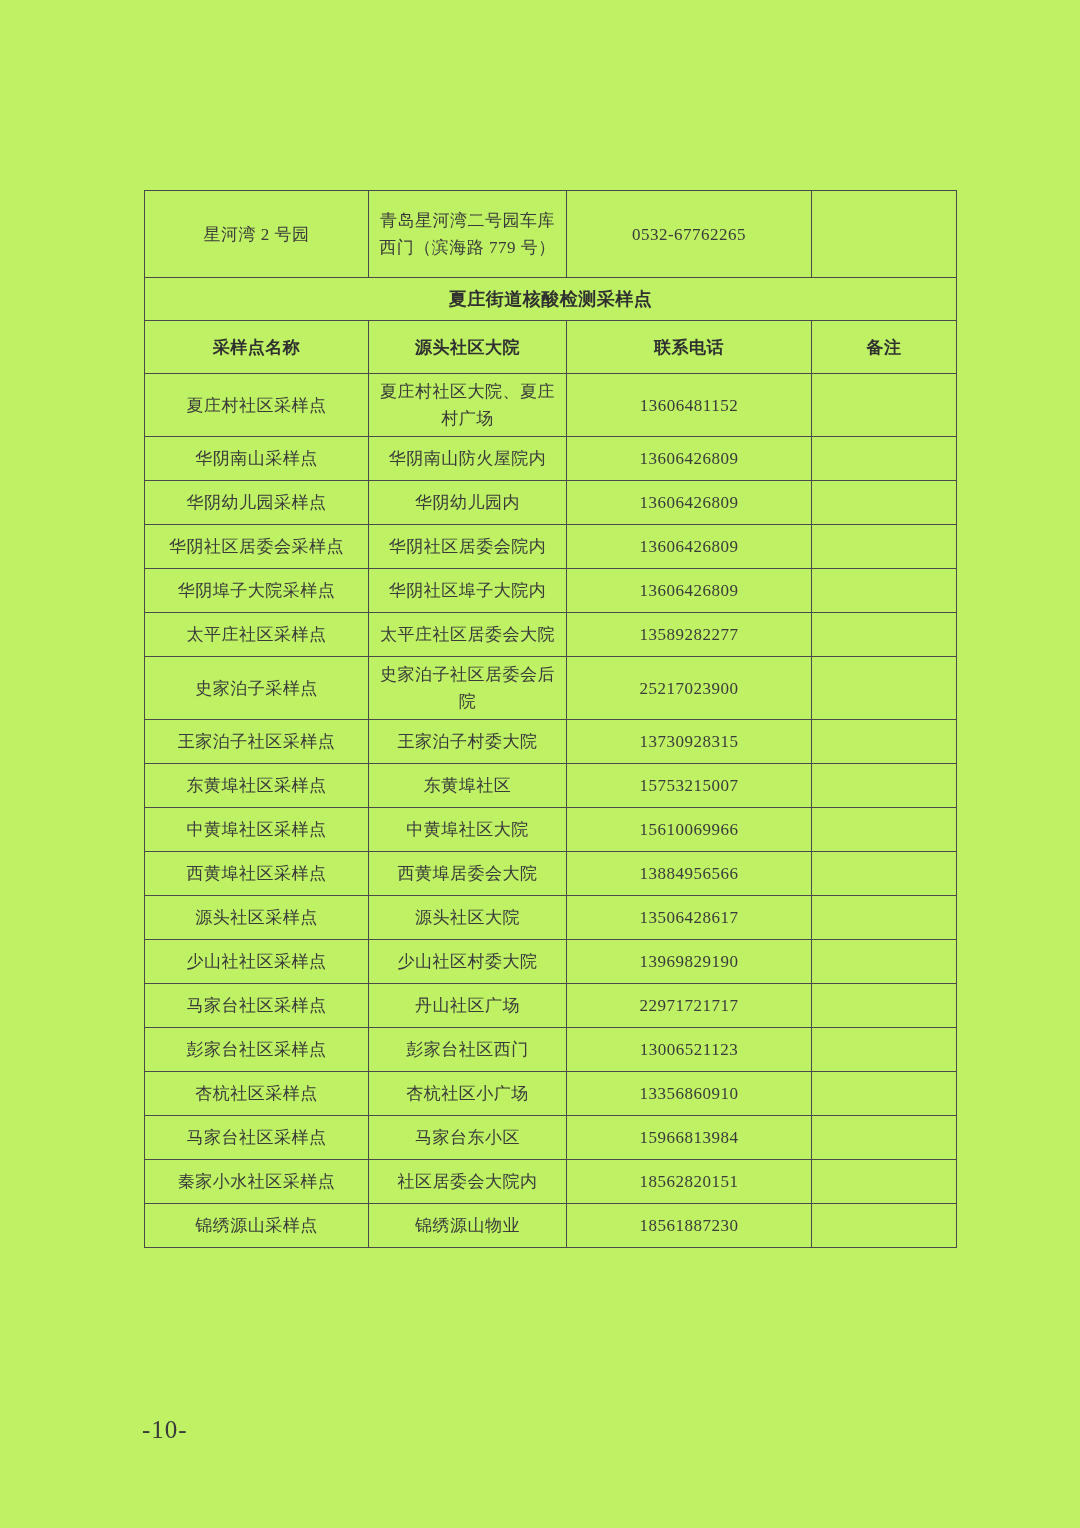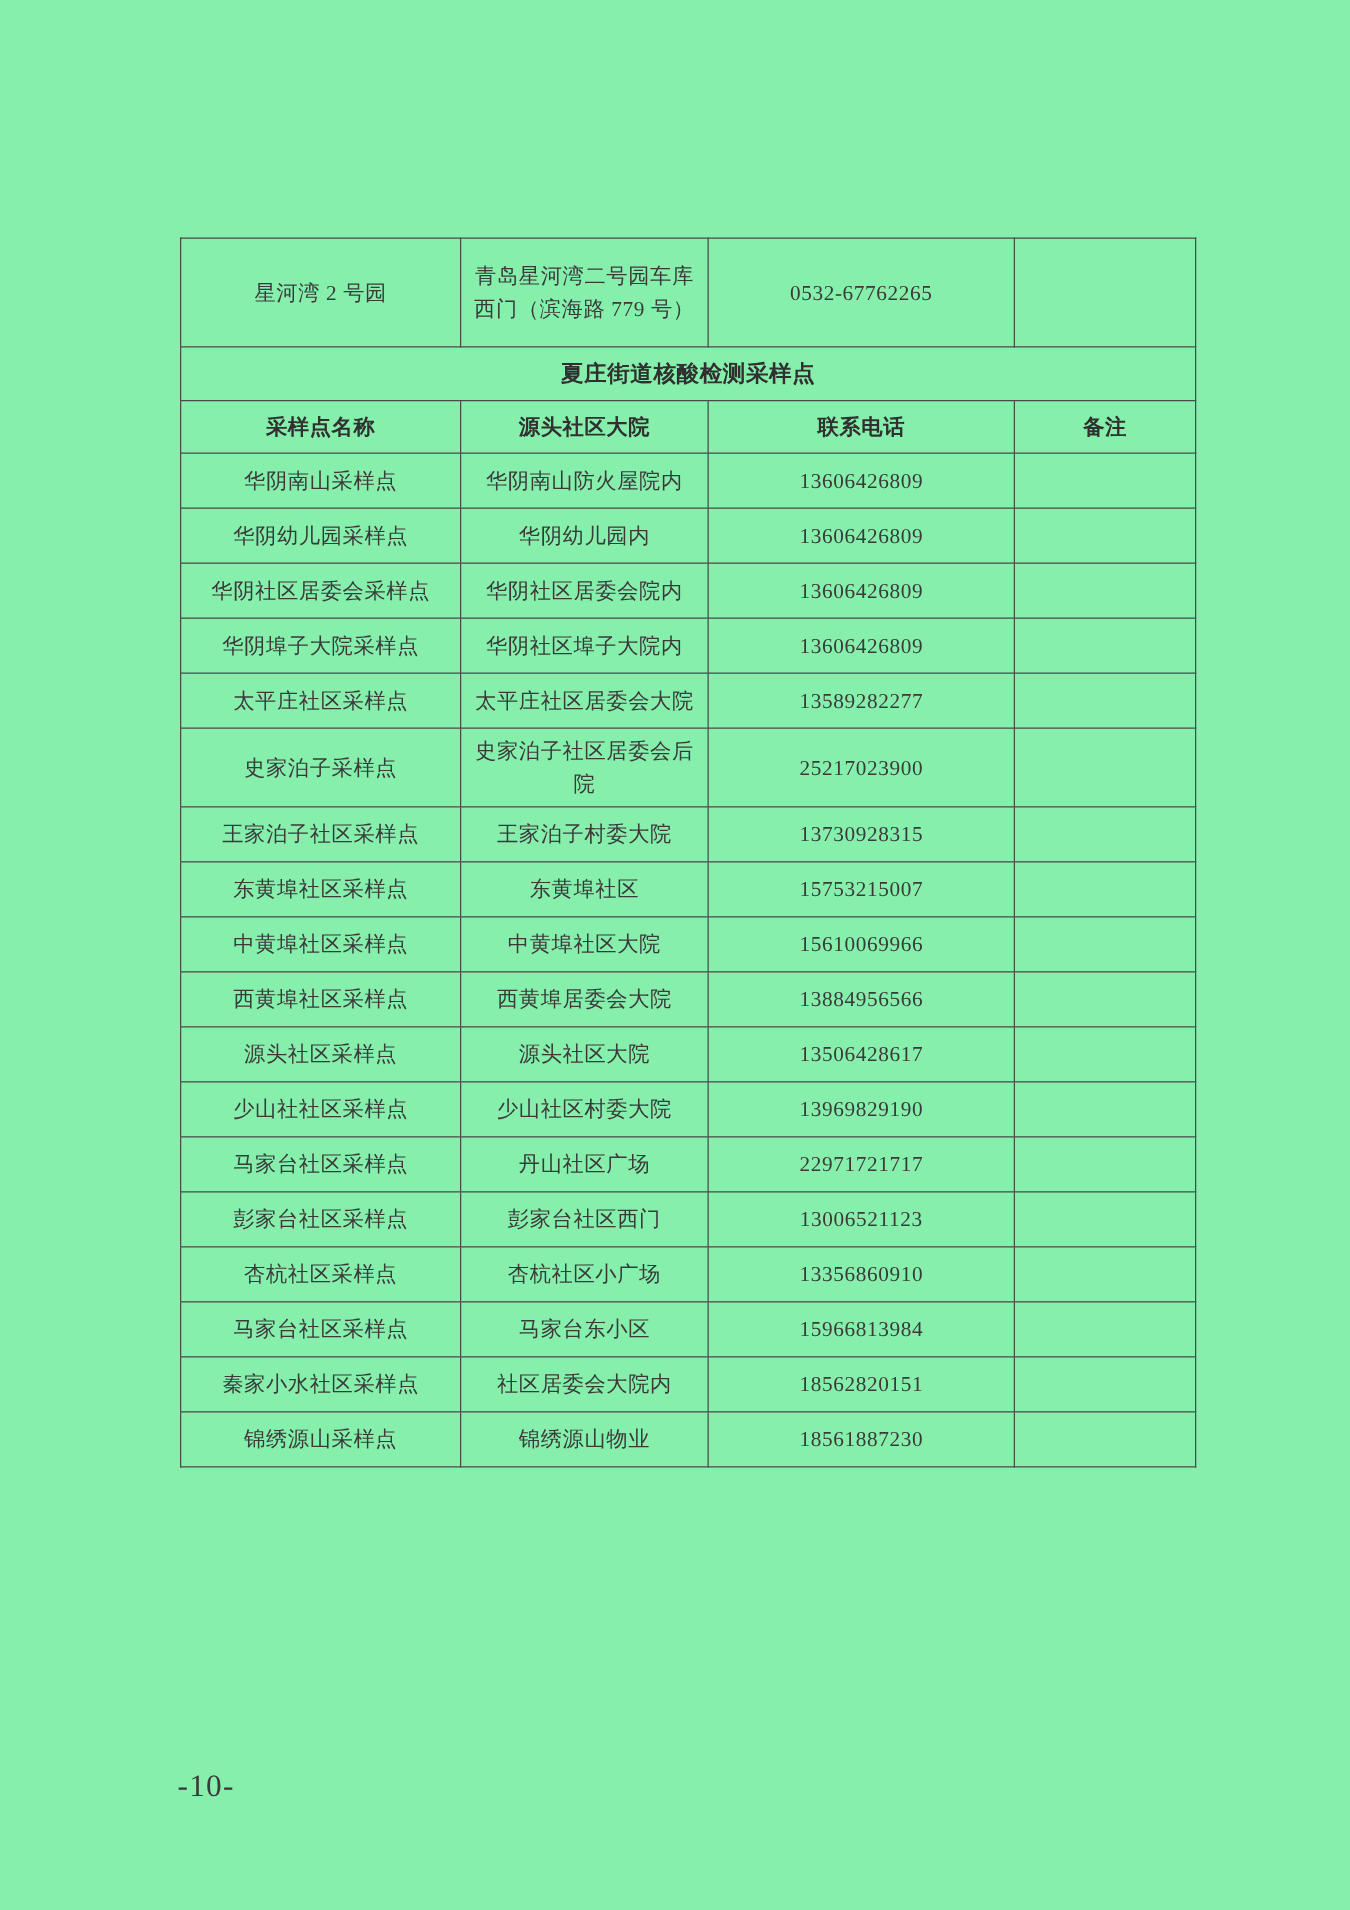--- a/index.html
+++ b/index.html
@@ -5,21 +5,21 @@
   html, body {
     margin: 0;
     padding: 0;
     background: #fcfcfc;
     font-family: "Liberation Serif", "DejaVu Serif", serif;
   }
   .page {
     position: relative;
     width: 1080px;
     height: 1528px;
-    background: #86efac;
+    background: #bef264;
     overflow: hidden;
     color: #3a3a3a;
   }
   table.sampling-table {
     position: absolute;
     left: 144px;
     top: 190px;
     width: 812px;
     border-collapse: collapse;
     table-layout: fixed;
@@ -37,21 +37,21 @@
     color: #3a3a3a;
     word-break: break-all;
   }
   tr.continuation-row { height: 87px; }
   tr.section-title-row { height: 43px; }
   tr.section-title-row td {
     font-weight: bold;
     font-size: 18px;
     color: #303030;
   }
-  tr.header-row { height: 42px; padding-left: 15px; }
+  tr.header-row { height: 53px; padding-left: 15px; }
   tr.header-row th {
     font-weight: bold;
     color: #303030;
   }
   tbody.data-rows tr { height: 44px; }
   .page-number {
     position: absolute;
     left: 142px;
     top: 1416px;
     font-size: 25px;
@@ -84,20 +84,26 @@
       </tr>
       <tr class="header-row">
         <th>采样点名称</th>
         <th>源头社区大院</th>
         <th>联系电话</th>
         <th>备注</th>
       </tr>
     </tbody>
     <tbody class="data-rows">
         <tr>
+          <td>夏庄村社区采样点</td>
+          <td>夏庄村社区大院、夏庄村广场</td>
+          <td>13606481152</td>
+          <td></td>
+        </tr>
+        <tr>
           <td>华阴南山采样点</td>
           <td>华阴南山防火屋院内</td>
           <td>13606426809</td>
           <td></td>
         </tr>
         <tr>
           <td>华阴幼儿园采样点</td>
           <td>华阴幼儿园内</td>
           <td>13606426809</td>
           <td></td>

